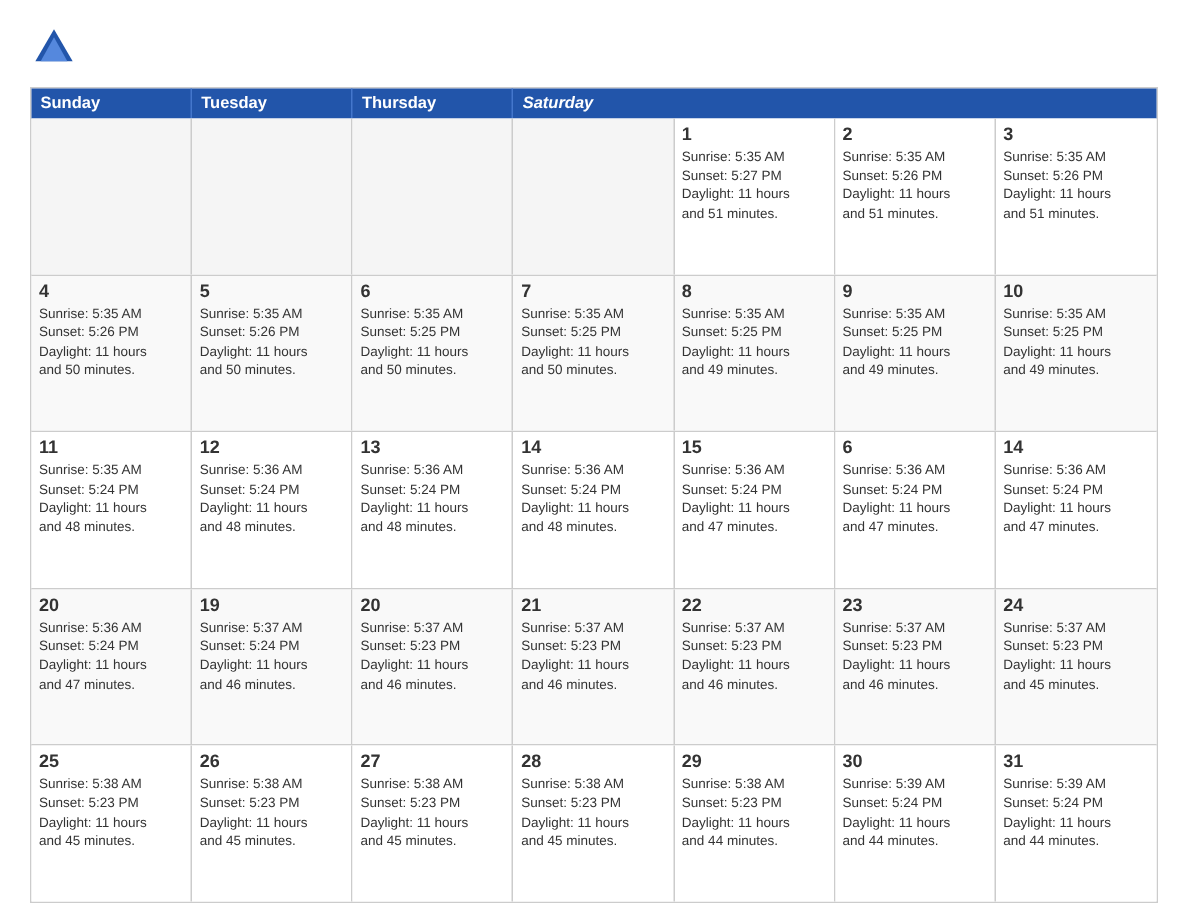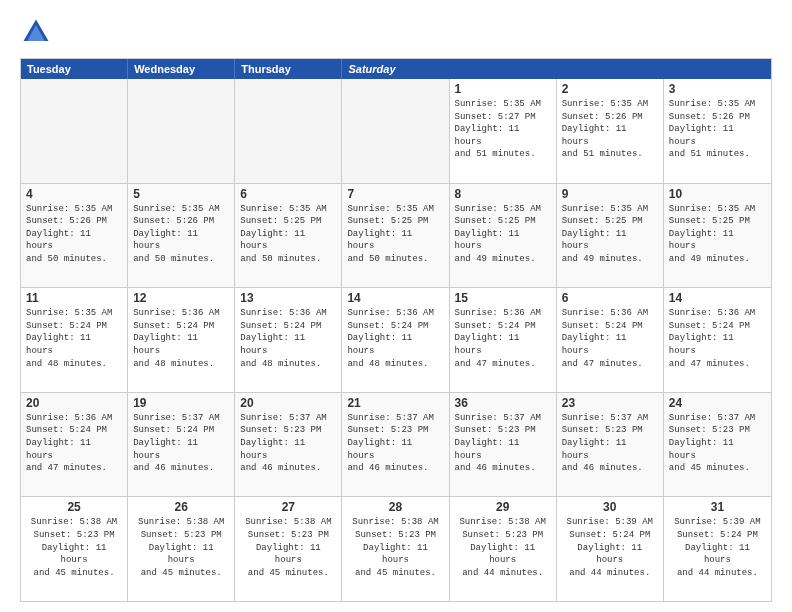--- a/index.html
+++ b/index.html
@@ -75,21 +75,21 @@
       flex: 1;
       display: flex;
       flex-direction: column;
     }
     .cal-row {
       display: grid;
       grid-template-columns: repeat(7, 1fr);
       flex: 1;
       border-bottom: 1px solid #ccc;
     }
-    .cal-row:last-child { border-bottom: none; text-align: center; }
+    .cal-row:last-child { border-bottom: none; }
     .cal-cell {
       border-right: 1px solid #ccc;
       padding: 3px 5px;
       font-size: 9.5px;
       color: #333;
       background: #fff;
       vertical-align: top;
     }
     .cal-cell:last-child { border-right: none; }
     .cal-cell.empty { background: #f5f5f5; }
@@ -97,21 +97,20 @@
     .day-num {
       font-size: 12px;
       font-weight: bold;
       display: block;
       margin-bottom: 2px;
     }
     .cell-info {
       font-size: 9px;
       line-height: 1.4;
       color: #333;
-      font-family: Liberation Mono, monospace;
     }
   </style>
 </head>
 <body>
 
 <div class="page">
   <div class="header">
     <div class="logo">
       <svg class="logo-icon" viewBox="0 0 36 36">
         <polygon points="18,4 32,28 4,28" fill="#2255aa"></polygon>
@@ -123,22 +122,22 @@
       </div>
     </div>
     <div class="title-block">
       <div class="month-title"></div>
       <div class="location"></div>
     </div>
   </div>
 
   <div class="calendar">
     <div class="cal-header">
+    <div class="cal-header-cell">Sunday</div>
         <div class="cal-header-cell">Tuesday</div>
-        <div class="cal-header-cell">Wednesday</div>
         <div class="cal-header-cell">Thursday</div>
         <div class="cal-header-cell">Saturday</div>
       </div>
     <div class="cal-body">
     <div class="cal-row">
           <div class="cal-cell empty"></div>
           <div class="cal-cell empty"></div>
           <div class="cal-cell empty"></div>
           <div class="cal-cell empty"></div>
           <div class="cal-cell">
@@ -225,21 +224,21 @@
           </div>
           <div class="cal-cell alt">
             <span class="day-num">20</span>
             <div class="cell-info">Sunrise: 5:37 AM<br>Sunset: 5:23 PM<br>Daylight: 11 hours<br>and 46 minutes.</div>
           </div>
           <div class="cal-cell alt">
             <span class="day-num">21</span>
             <div class="cell-info">Sunrise: 5:37 AM<br>Sunset: 5:23 PM<br>Daylight: 11 hours<br>and 46 minutes.</div>
           </div>
           <div class="cal-cell alt">
-            <span class="day-num">36</span>
+            <span class="day-num">22</span>
             <div class="cell-info">Sunrise: 5:37 AM<br>Sunset: 5:23 PM<br>Daylight: 11 hours<br>and 46 minutes.</div>
           </div>
           <div class="cal-cell alt">
             <span class="day-num">23</span>
             <div class="cell-info">Sunrise: 5:37 AM<br>Sunset: 5:23 PM<br>Daylight: 11 hours<br>and 46 minutes.</div>
           </div>
           <div class="cal-cell alt">
             <span class="day-num">24</span>
             <div class="cell-info">Sunrise: 5:37 AM<br>Sunset: 5:23 PM<br>Daylight: 11 hours<br>and 45 minutes.</div>
           </div>

